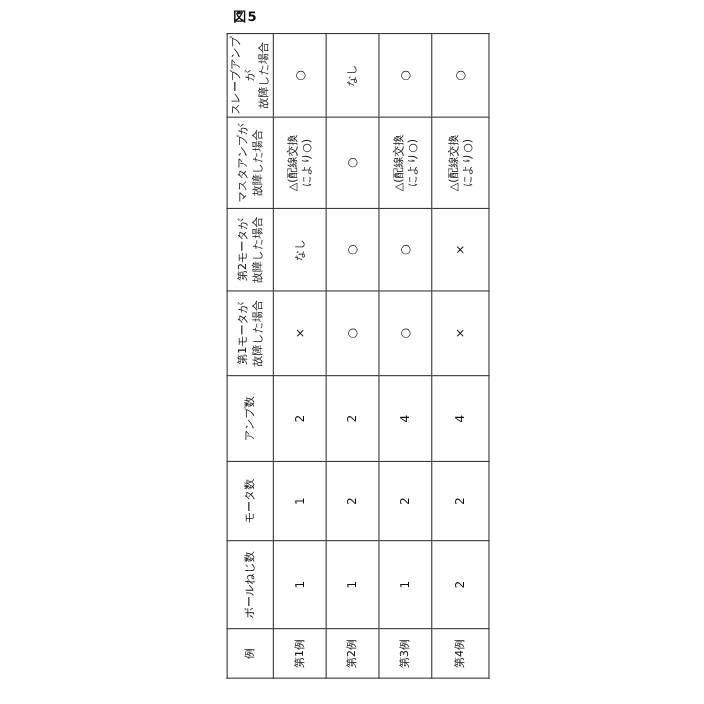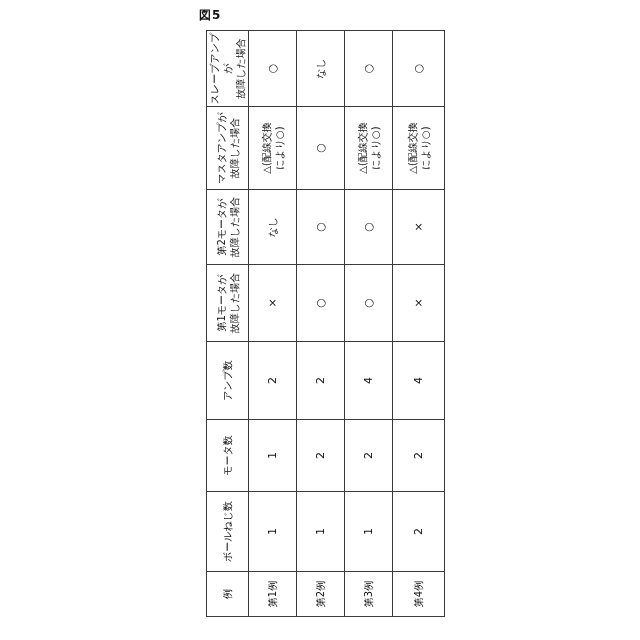--- a/index.html
+++ b/index.html
@@ -1,21 +1,21 @@
 <!DOCTYPE html>
 <html><head>
 <meta charset="utf-8">
 <style>
   html,body{margin:0;padding:0;}
   body{
     width:640px;height:640px;background:#ffffff;position:relative;overflow:hidden;
     font-family:"DejaVu Sans",sans-serif;color:#111;
   }
   .fig-label{
-    position:absolute;left:199px;top:7px;
+    position:absolute;left:212px;top:7px;
     font-size:12px;font-weight:bold;letter-spacing:1px;color:#111;
   }
   
   .rot-wrap{
     position:absolute;left:206px;top:617px;
     transform:rotate(-90deg);transform-origin:0 0;
   }
   table.spec{
     border-collapse:collapse;table-layout:fixed;width:586px;background:#fff;
   }

